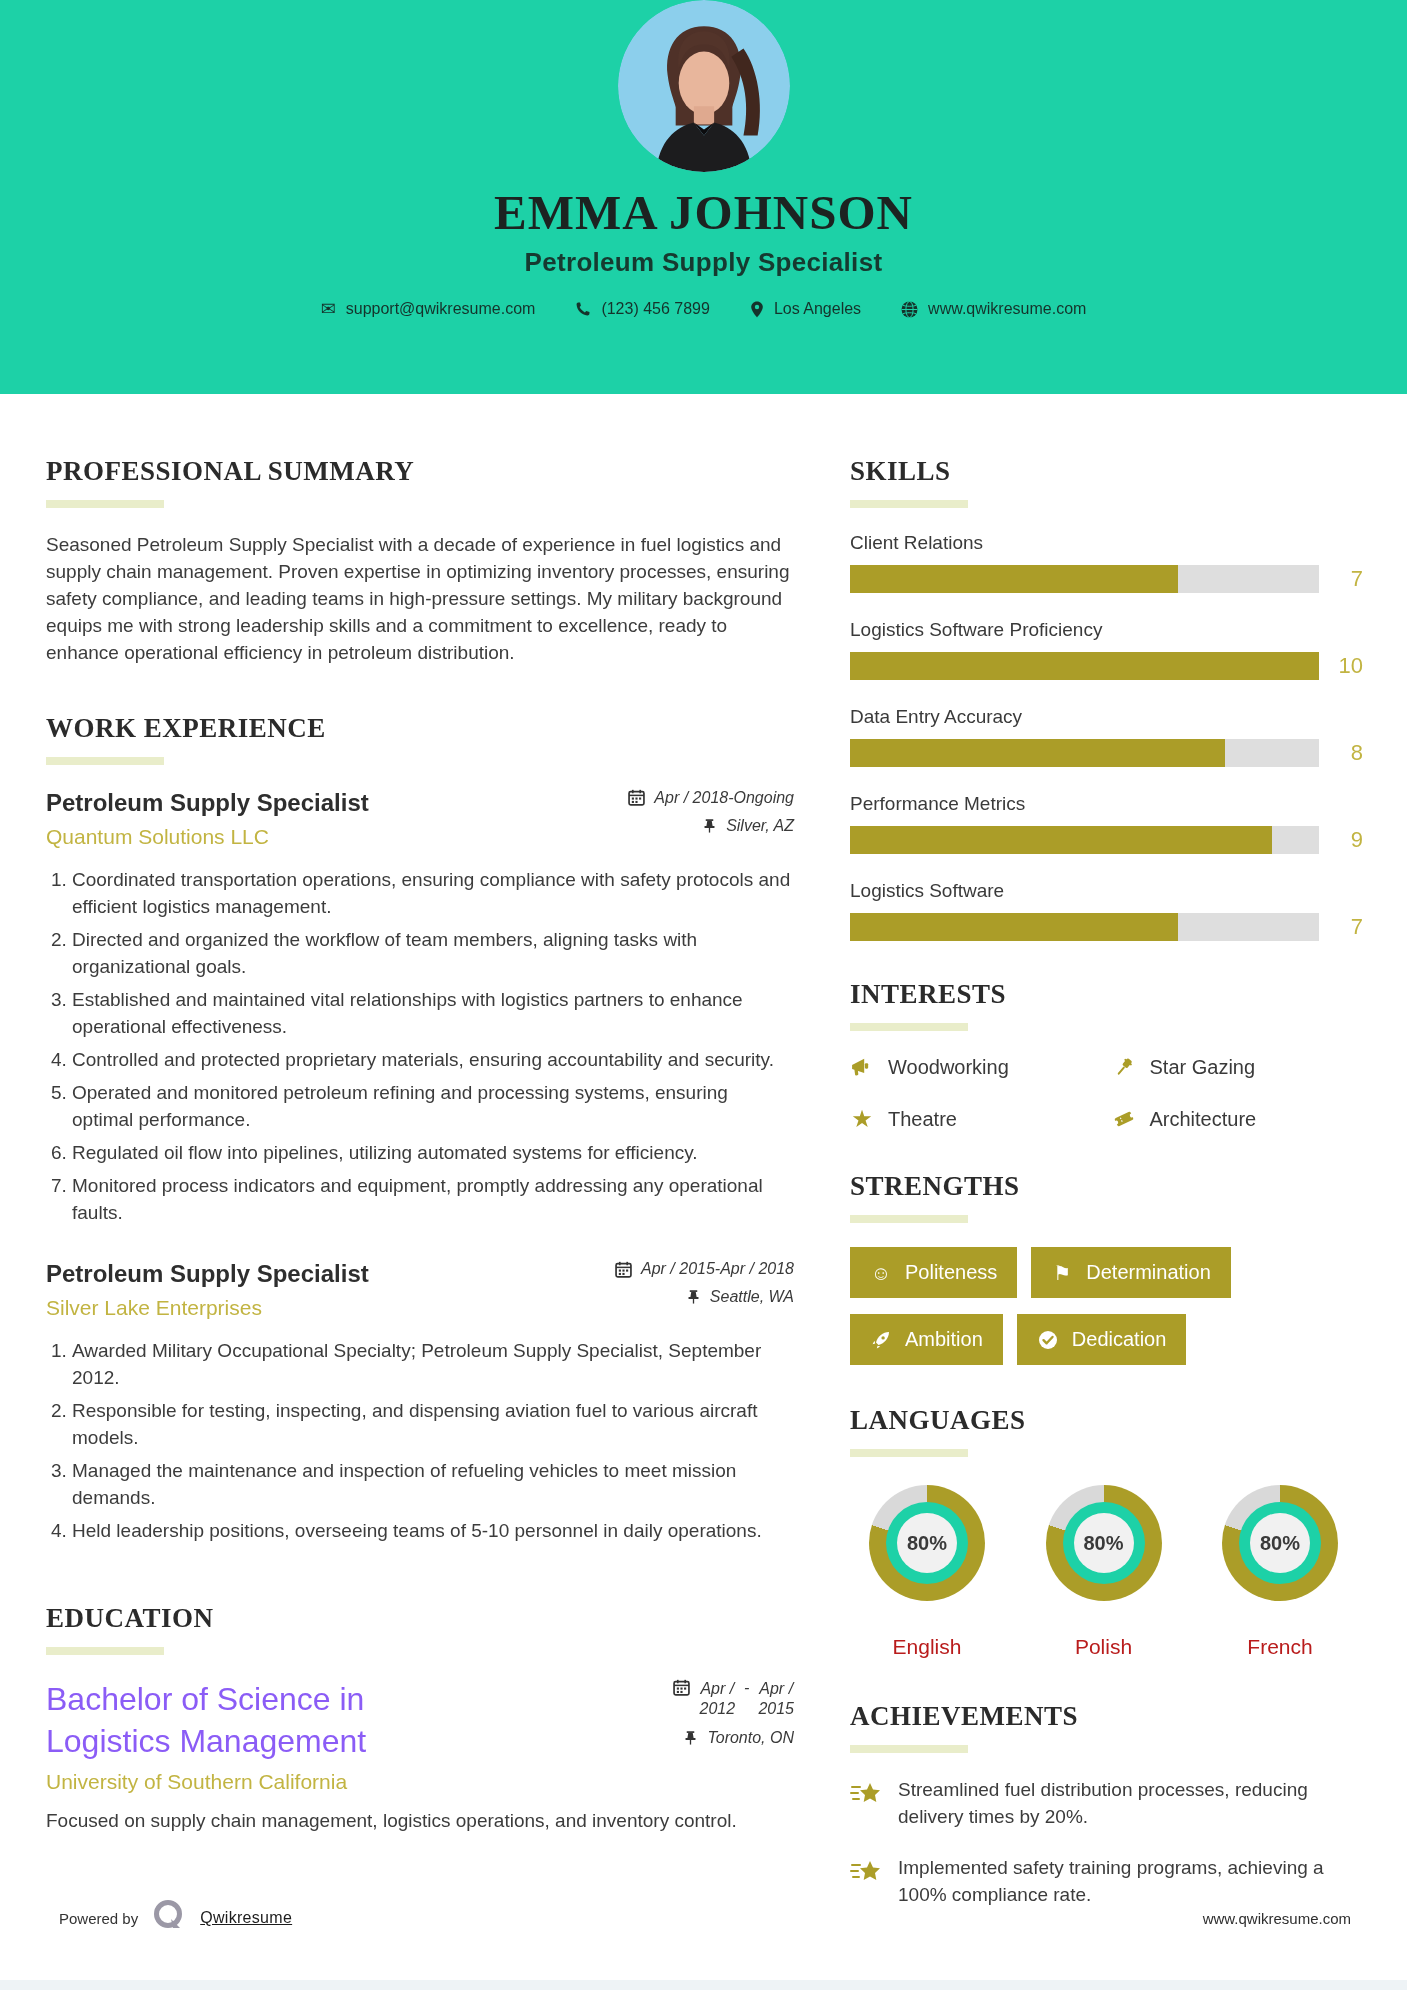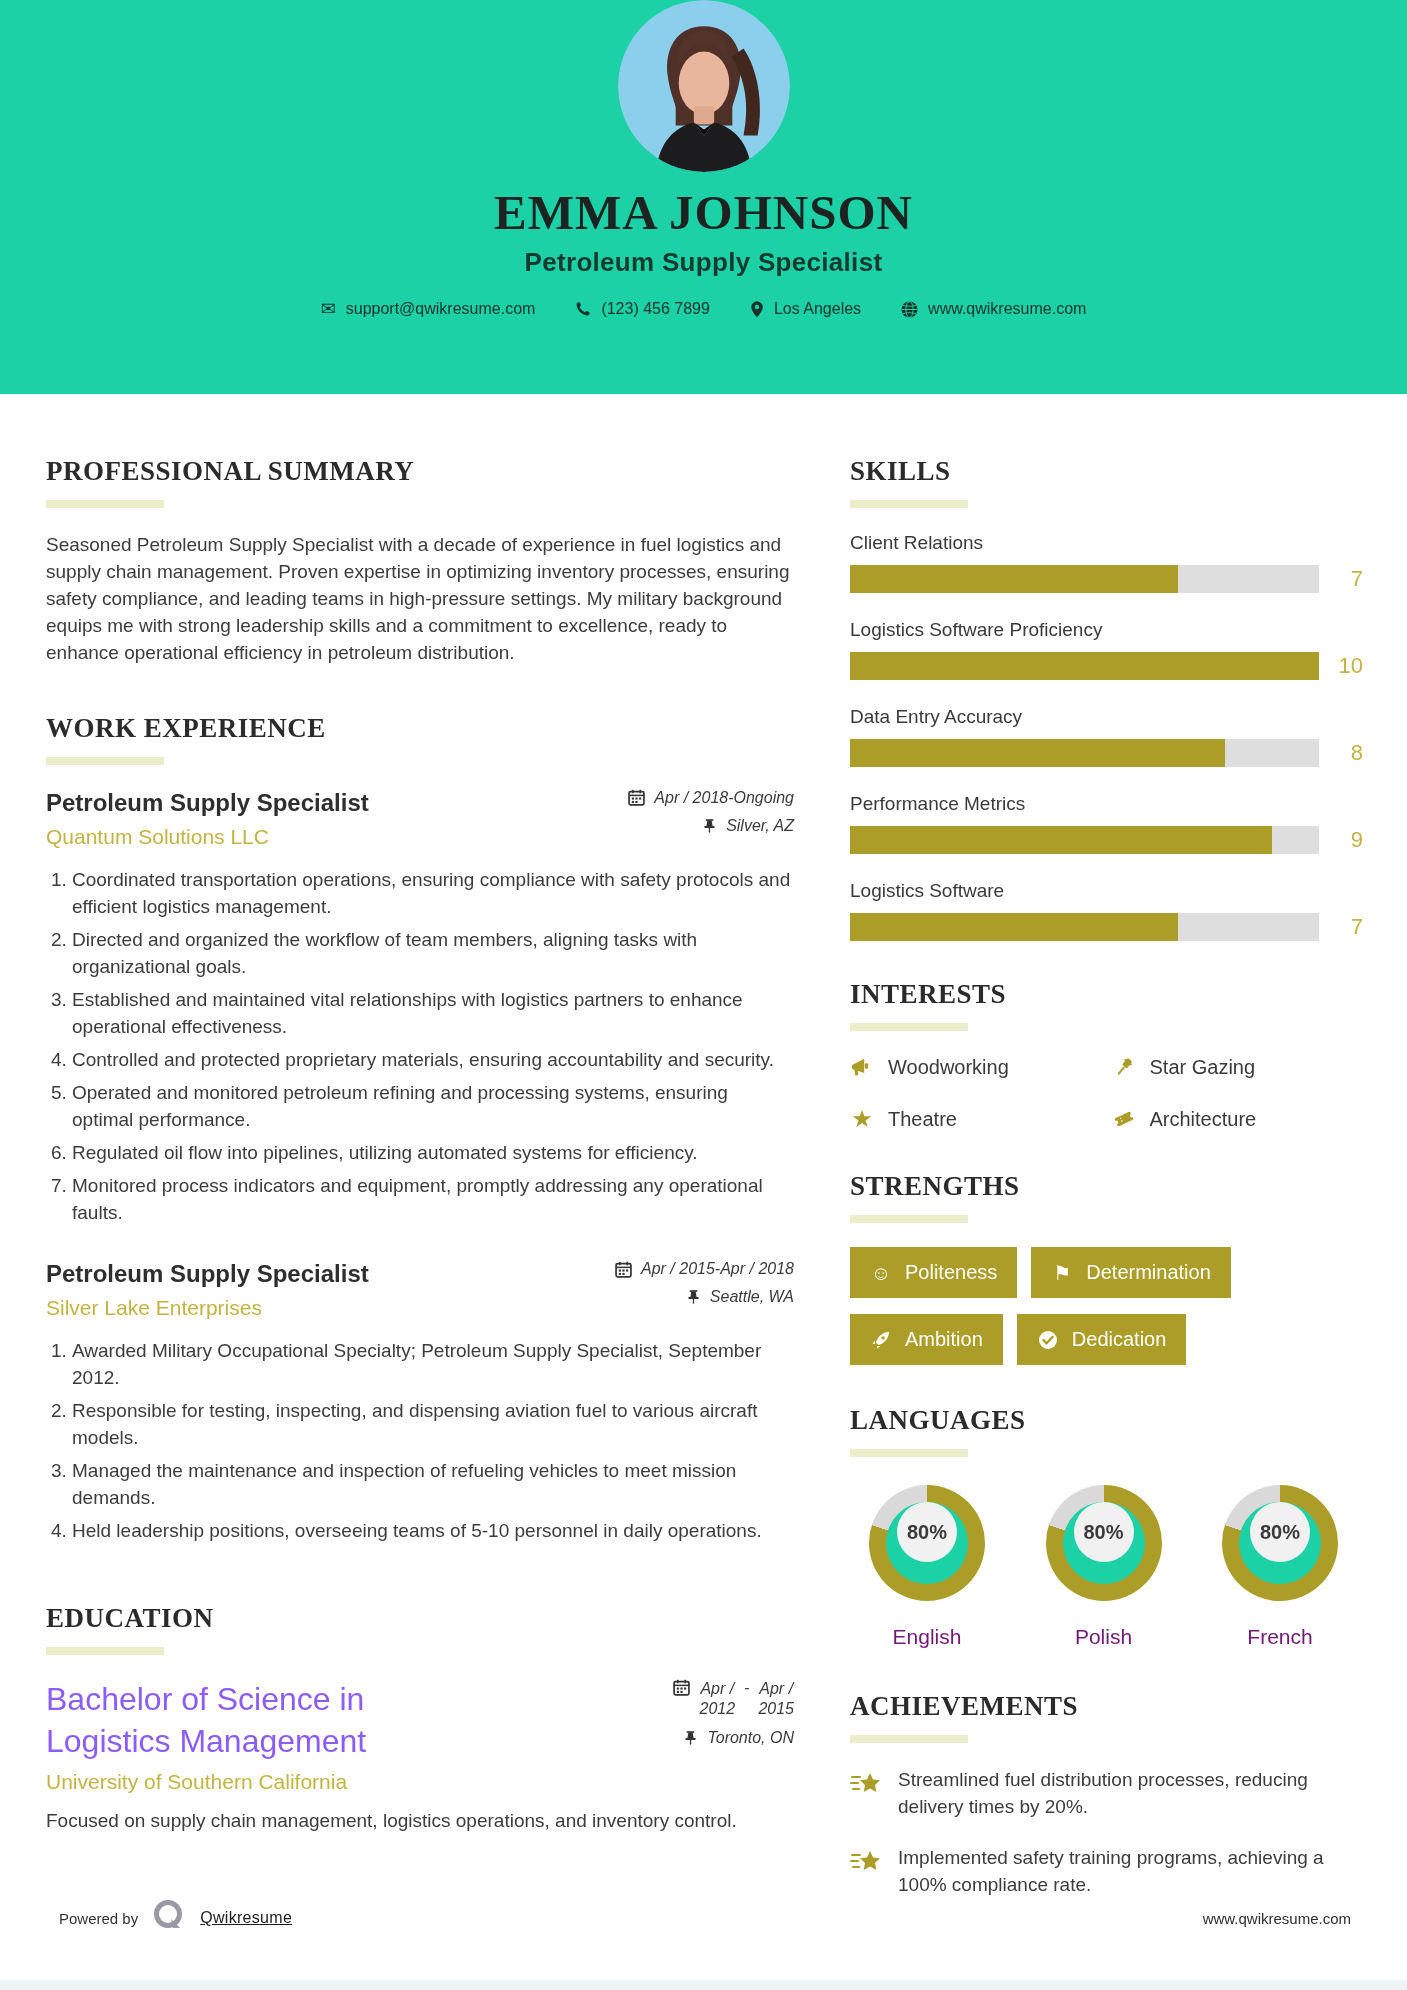--- a/index.html
+++ b/index.html
@@ -66,23 +66,23 @@
 
   
   .strengths-wrap{display:flex;flex-wrap:wrap;gap:16px 14px;margin-top:4px;}
   .badge{background:var(--olive);color:#ffffff;font-size:20px;display:flex;align-items:center;gap:13px;padding:14px 20px;}
   .badge .bicon{display:flex;align-items:center;justify-content:center;width:22px;height:22px;font-size:20px;line-height:1;}
 
   
   .langs-row{display:flex;justify-content:space-between;padding:4px 8px 0 2px;}
   .lang{display:flex;flex-direction:column;align-items:center;width:150px;}
   .donut{width:116px;height:116px;border-radius:50%;display:flex;align-items:center;justify-content:center;}
-  .donut-mid{width:82px;height:82px;border-radius:50%;background:var(--teal);display:flex;justify-content:center;}
+  .donut-mid{width:82px;height:82px;border-radius:50%;background:var(--teal);display:flex;align-items:center;justify-content:center;}
   .donut-hole{width:60px;height:60px;border-radius:50%;background:#f1f1f1;display:flex;align-items:center;justify-content:center;font-size:20px;font-weight:700;color:#3a3a3a;}
-  .lang-label{margin-top:24px;font-size:21px;color:#701a75;}
+  .lang-label{margin-top:34px;font-size:21px;color:#b91c1c;}
 
   
   .ach{display:flex;gap:16px;margin-bottom:24px;}
   .ach .icon{flex:none;width:32px;height:32px;}
   .ach-text{font-size:19px;line-height:1.42;color:var(--text);}
 
   
   .footer{position:absolute;left:59px;right:56px;bottom:52px;display:flex;justify-content:space-between;align-items:center;}
   .powered{display:flex;align-items:center;gap:14px;}
   .powered-label{font-size:15px;color:#333333;}

